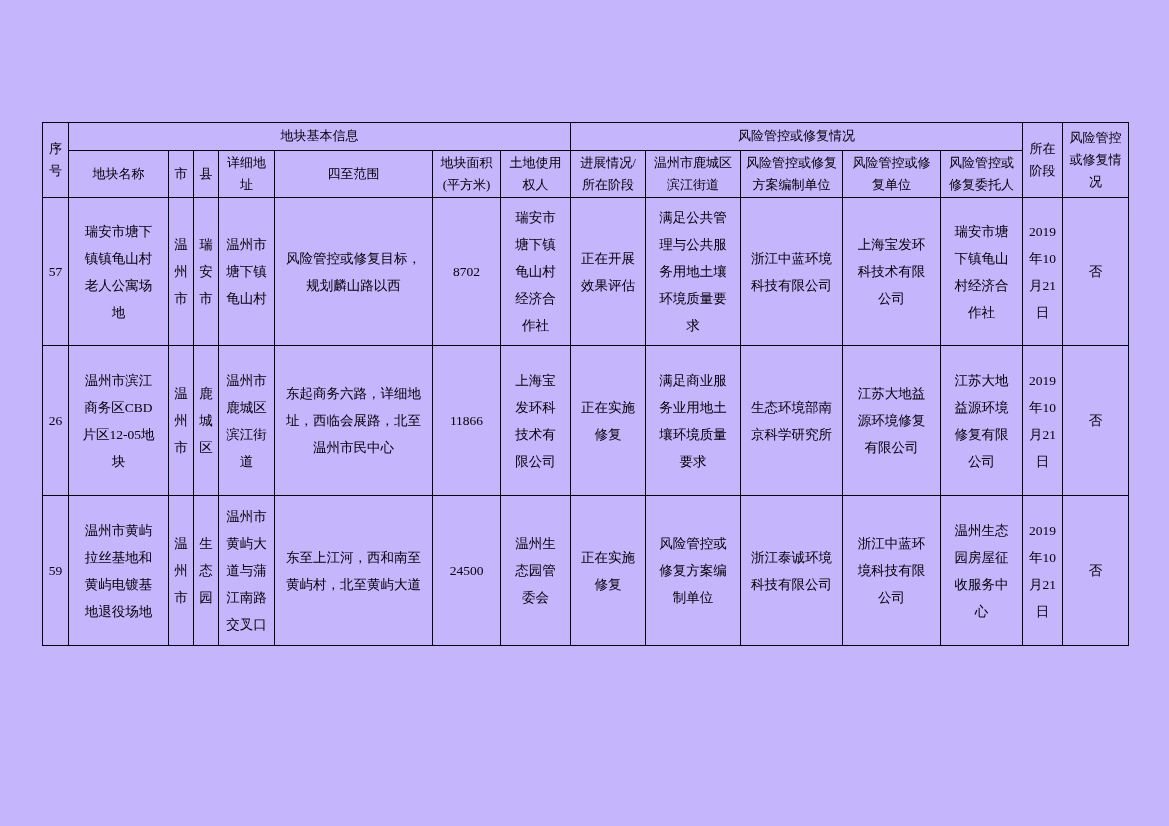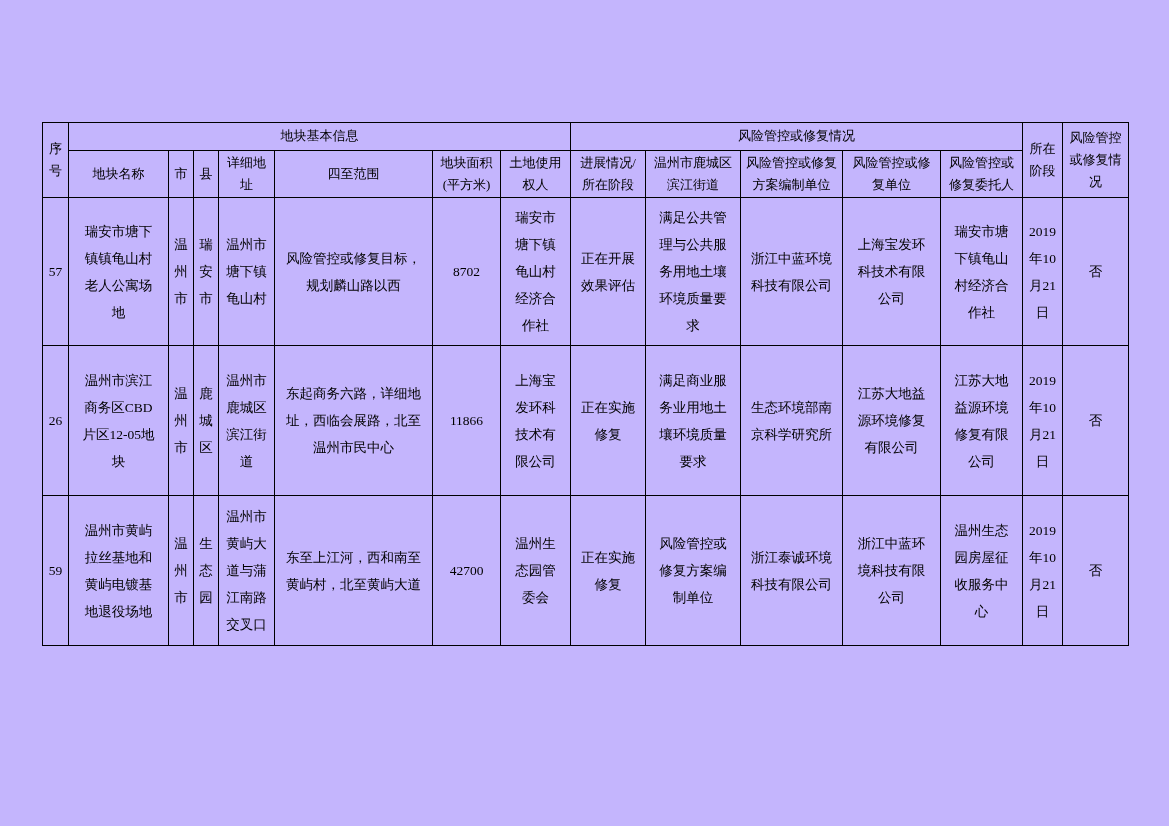--- a/index.html
+++ b/index.html
@@ -134,21 +134,21 @@
         <td class="pad-s">2019年10月21日</td>
         <td class="pad-s">否</td>
       </tr>
       <tr class="row-59">
         <td class="pad-s">59</td>
         <td>温州市黄屿拉丝基地和黄屿电镀基地退役场地</td>
         <td class="pad-s">温州市</td>
         <td class="pad-s">生态园</td>
         <td class="pad-s">温州市黄屿大道与蒲江南路交叉口</td>
         <td>东至上江河，西和南至黄屿村，北至黄屿大道</td>
-        <td class="pad-s">42700</td>
+        <td class="pad-s">24500</td>
         <td>温州生态园管委会</td>
         <td>正在实施修复</td>
         <td>风险管控或修复方案编制单位</td>
         <td>浙江泰诚环境科技有限公司</td>
         <td>浙江中蓝环境科技有限公司</td>
         <td>温州生态园房屋征收服务中心</td>
         <td class="pad-s">2019年10月21日</td>
         <td class="pad-s">否</td>
       </tr>
     </tbody>

